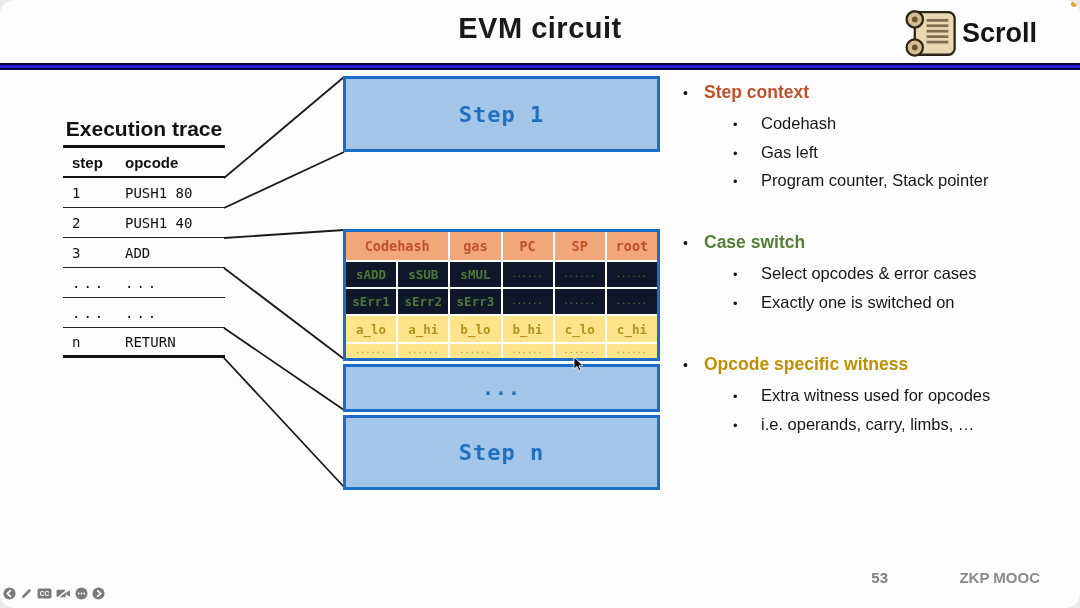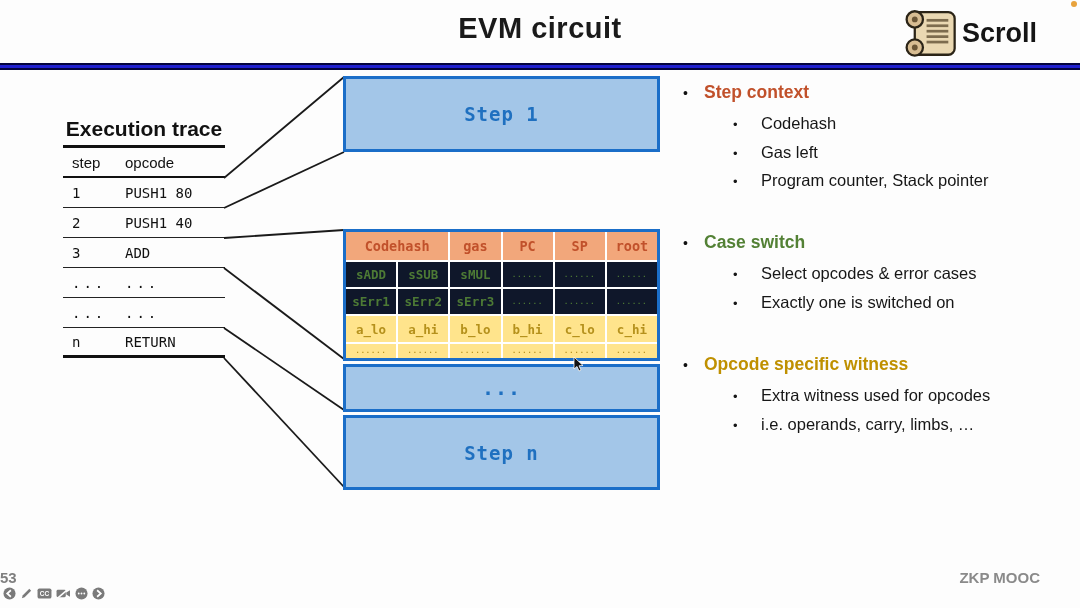--- a/index.html
+++ b/index.html
@@ -1,44 +1,44 @@
 <!DOCTYPE html>
 <html><head>
 <meta charset="utf-8">
 <style>
   html,body{margin:0;padding:0;}
   body{font-family:"Liberation Sans",sans-serif;background:#e9e9e9;}
-  #slide{position:relative;width:1080px;height:608px;background:#fdfdfd;overflow:hidden;}
+  #slide{position:relative;width:1080px;height:608px;background:#fdfdfd;overflow:hidden;border-radius:14px;}
 
   
   .title{position:absolute;left:0;top:12px;width:100%;text-align:center;
          font-size:29px;font-weight:600;color:#1a1a1a;letter-spacing:.5px;}
   .rule{position:absolute;left:0;top:63px;width:100%;height:7px;
         background:linear-gradient(#03033f 0 22%,#1f1fd0 22% 78%,#03033f 78% 100%);}
   .logo{position:absolute;left:903px;top:5px;display:flex;align-items:center;}
   .logo-text{font-size:27px;font-weight:700;color:#151515;margin-left:1px;text-align:center;}
   .corner-dot{position:absolute;left:1071px;top:1px;width:6px;height:6px;border-radius:50%;background:#e8a33d;}
 
   
   .trace{position:absolute;left:63px;top:113px;width:162px;color:#111;}
   .trace *{box-sizing:border-box;}
   .trace-title{height:35px;line-height:32px;text-align:center;font-size:21px;font-weight:700;
                border-bottom:3px solid #111;}
   .trace-head{height:30px;display:flex;align-items:center;border-bottom:2px solid #111;
-              font-size:15px;font-weight:400;}
+              font-size:15px;font-weight:700;}
   .trace-row{height:30px;display:flex;align-items:center;border-bottom:1.5px solid #222;
              font-family:"DejaVu Sans Mono",monospace;font-size:14px;white-space:pre;}
   .trace-row.last{border-bottom:3px solid #111;}
   .tc1{width:62px;padding-left:9px;}
   .dots{letter-spacing:3px;}
 
   
   .stepbox{position:absolute;left:343px;width:317px;background:#a3c6e8;border:3px solid #1b6ec8;
            display:flex;align-items:center;justify-content:center;box-sizing:border-box;
-           font-family:"DejaVu Sans Mono",monospace;font-weight:700;font-size:19px;color:#1f70c0;
+           font-family:"DejaVu Sans Mono",monospace;font-weight:700;font-size:22px;color:#1f70c0;
            letter-spacing:1px;}
   #box-step1{top:76px;height:76px;}
   #box-step2{top:149px;height:80px;}
   #box-ellipsis{top:364px;height:48px;font-size:20px;}
   #box-stepn{top:415px;height:75px;}
 
   .ctable{position:absolute;left:343px;top:229px;width:317px;height:132px;box-sizing:border-box;
           border:3px solid #1b6ec8;background:#fff;display:grid;
           grid-template-columns:repeat(6,1fr);grid-template-rows:28px 25px 25px 26px 14px;gap:2px;}
   .cell{display:flex;align-items:center;justify-content:center;
@@ -52,21 +52,21 @@
   
   .bgroup{position:absolute;left:683px;width:397px;}
   #bgroup-0{top:82px;} #bgroup-1{top:232px;} #bgroup-2{top:354px;}
   .bhead{display:flex;align-items:baseline;font-size:17.5px;font-weight:700;margin-bottom:7px;}
   .bhead .mark{width:21px;font-size:14px;color:#111;font-weight:400;}
   .h-orange{color:#c1512b;} .h-green{color:#538135;} .h-gold{color:#bf9000;}
   .bitem{display:flex;align-items:baseline;font-size:16.5px;color:#161616;line-height:27.5px;}
   .bitem .mark{width:28px;margin-left:50px;font-size:13px;}
 
   
-  .pagenum{position:absolute;left:0;top:569px;width:888px;text-align:left;
+  .pagenum{position:absolute;left:0;top:569px;width:888px;text-align:right;
            font-size:15px;font-weight:700;color:#7f7f7f;}
   .brand{position:absolute;right:40px;top:569px;font-size:15px;font-weight:700;color:#8a8a8a;}
   .controls{position:absolute;left:3px;top:587px;display:flex;gap:4px;align-items:center;}
   .controls svg{display:block;}
 
   
   .overlay{position:absolute;left:0;top:0;pointer-events:none;}
 </style>
 </head>
 <body>

